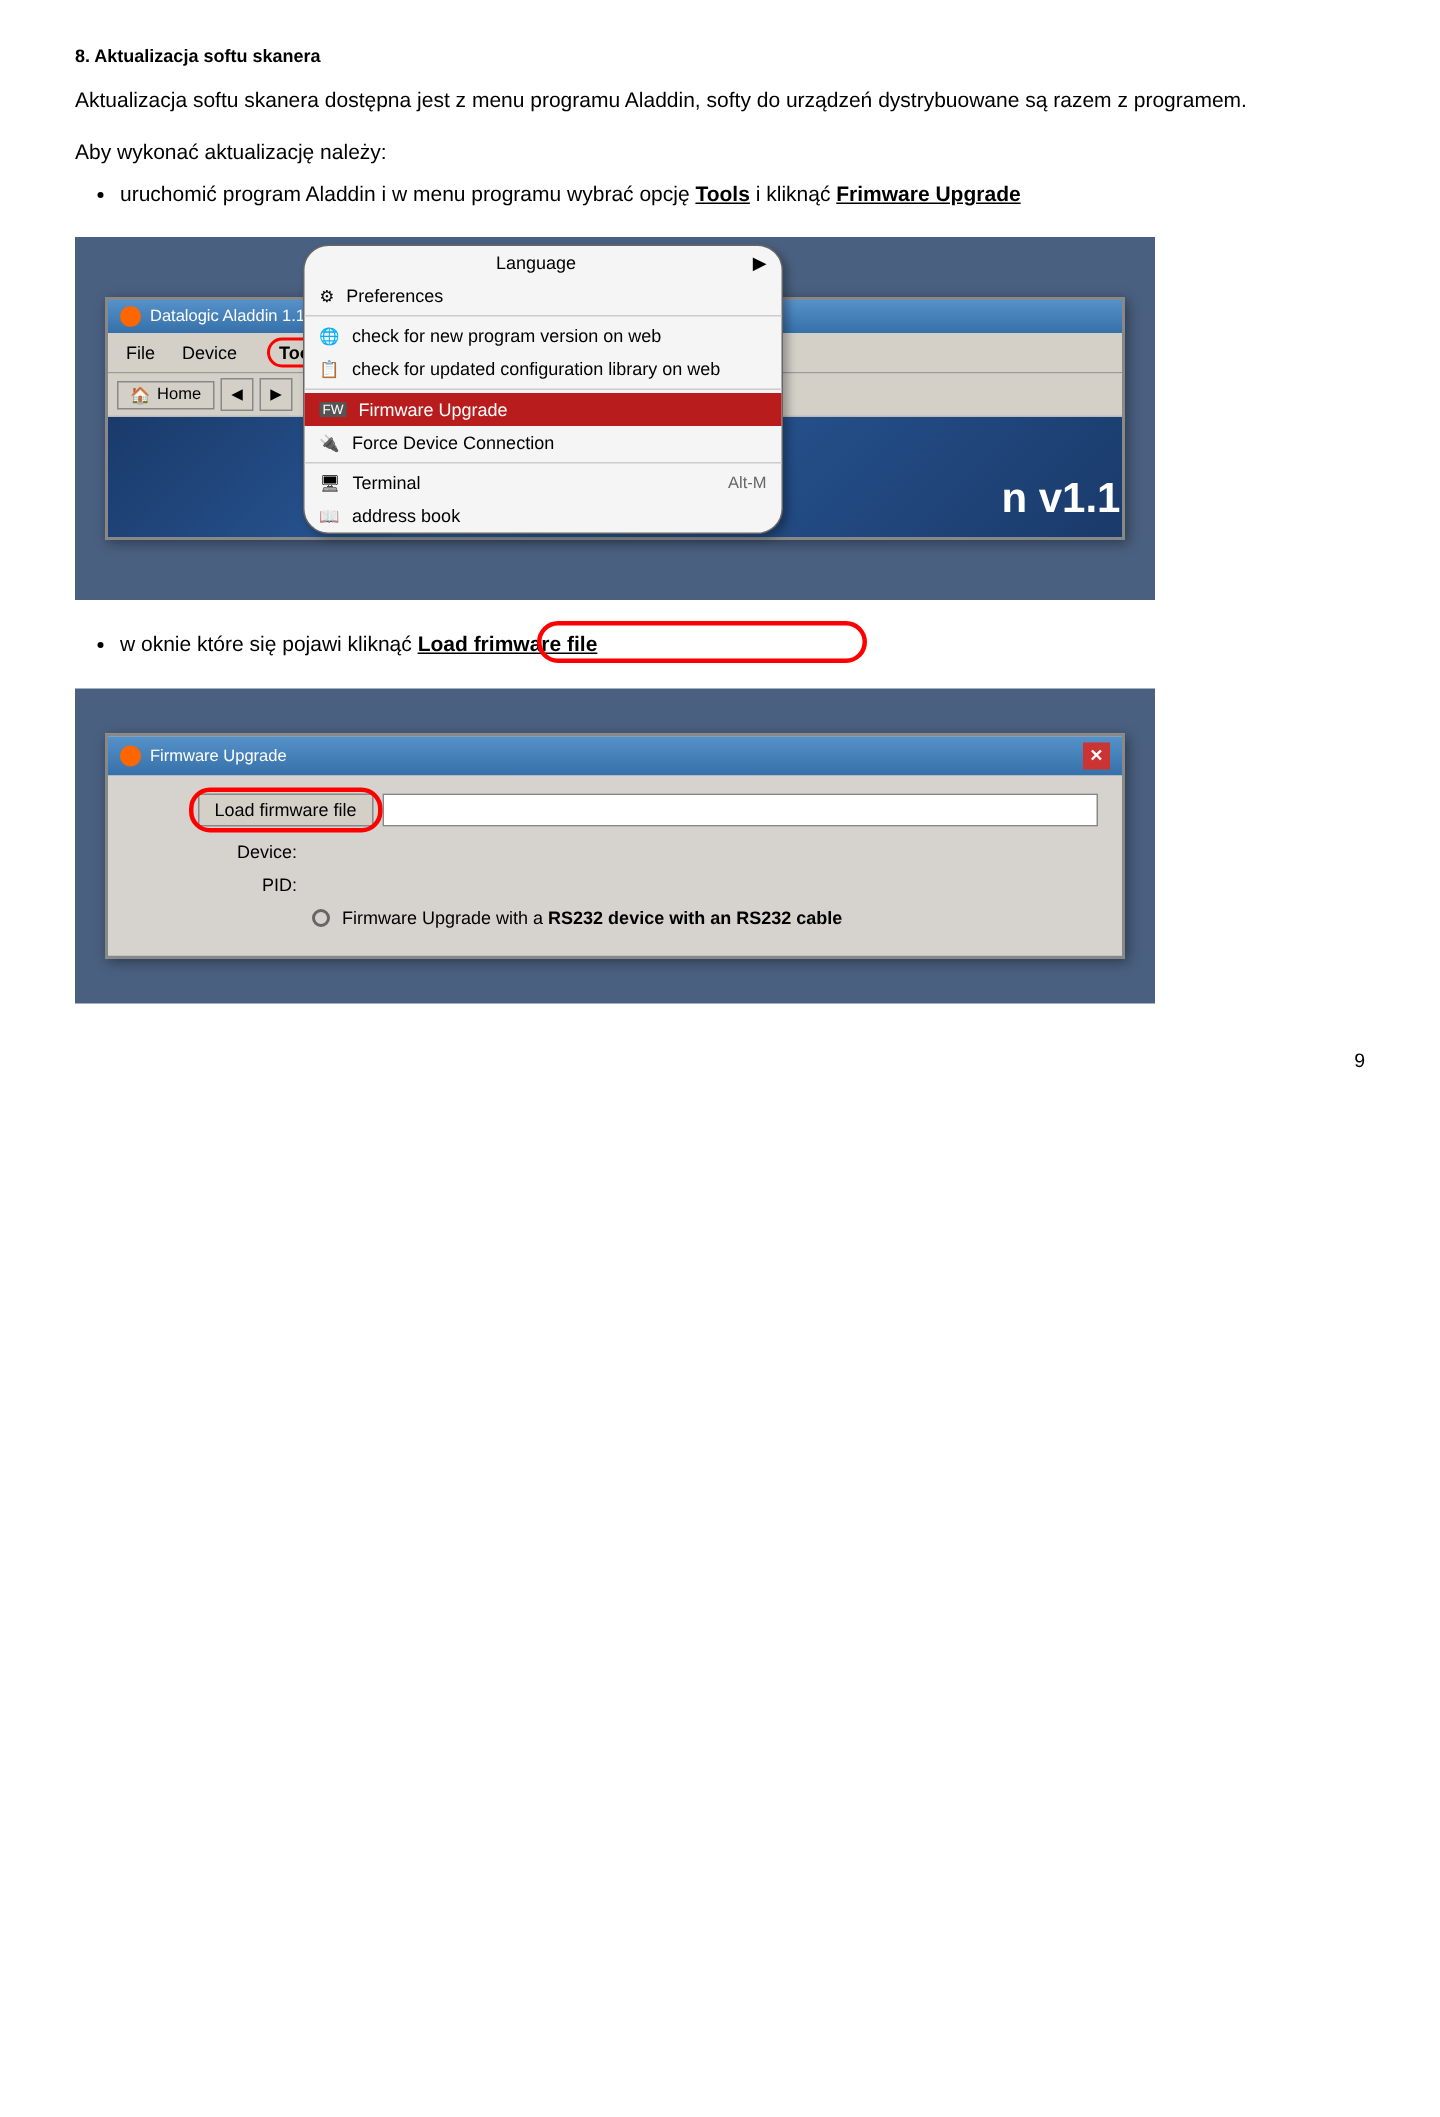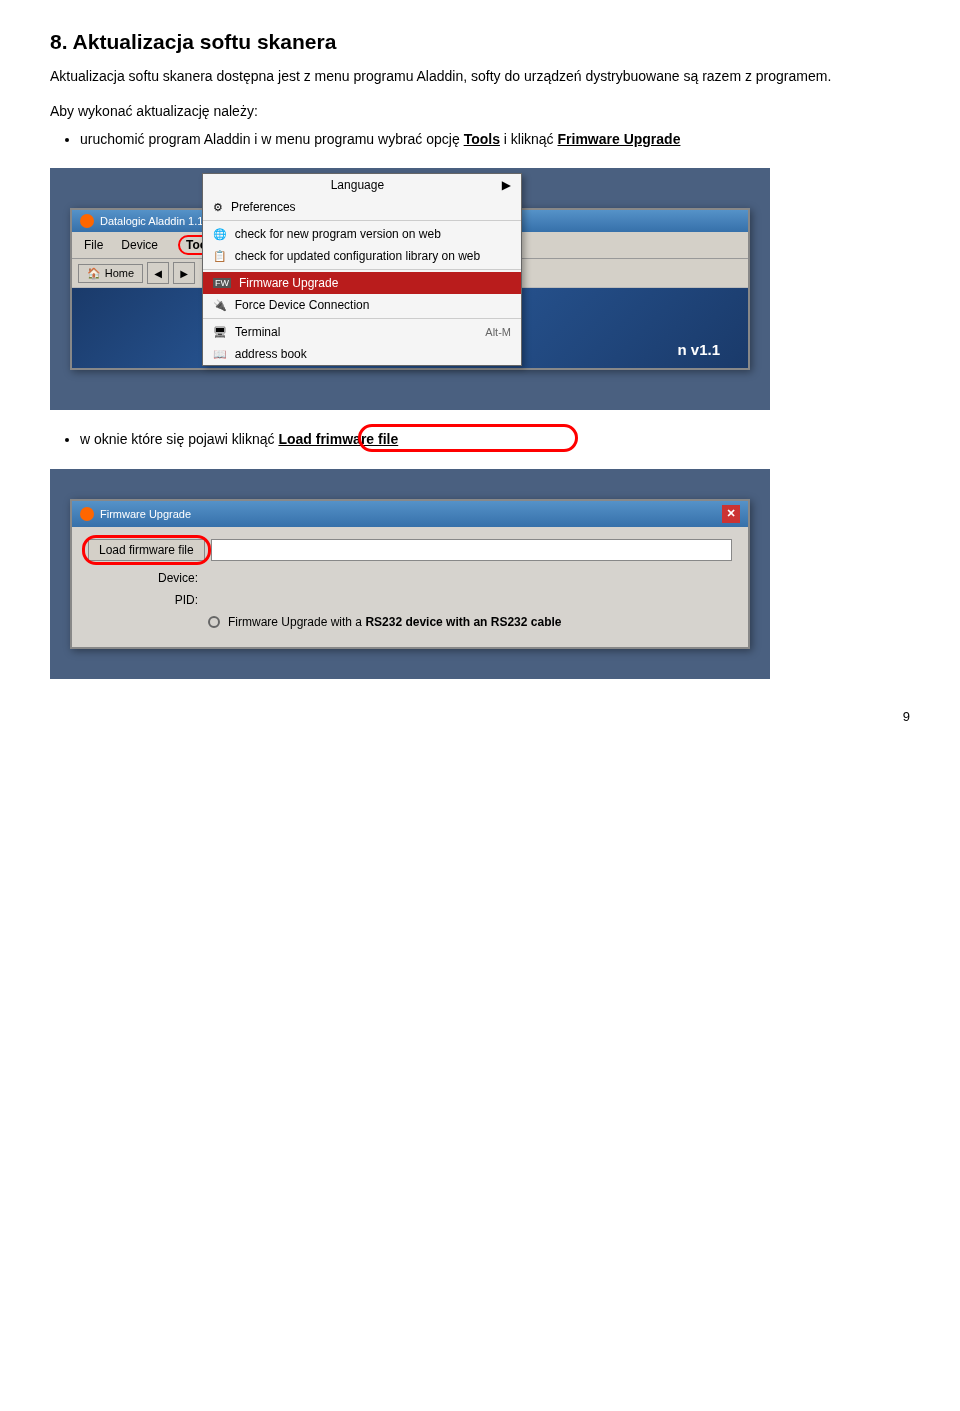--- a/index.html
+++ b/index.html
@@ -5,21 +5,21 @@
     * { box-sizing: border-box; margin: 0; padding: 0; }
     body {
       font-family: Arial, sans-serif;
       font-size: 14px;
       background: #fff;
       color: #000;
       width: 960px;
       padding: 30px 50px 50px 50px;
     }
     h2 {
-      font-size: 21px;
+      font-size: 12px;
       font-weight: bold;
       margin-bottom: 12px;
     }
     p {
       margin-bottom: 14px;
       line-height: 1.5;
     }
     .instruction-para {
       margin-bottom: 6px;
     }
@@ -119,24 +119,24 @@
     }
     .aladdin-brand {
       color: white;
       font-size: 28px;
       font-weight: bold;
       font-style: italic;
       opacity: 0.3;
     }
     .version-text {
       position: absolute;
-      right: 28px;
+      right: 1px;
       bottom: 10px;
       color: white;
-      font-size: 15px;
+      font-size: 28px;
       font-weight: bold;
     }
     .dropdown-menu {
       position: absolute;
       top: 0;
       left: 160px;
       background: #f5f5f5;
       border: 1px solid #666;
       width: 320px;
       z-index: 10;
@@ -286,20 +286,21 @@
       border: 2px solid #666;
       border-radius: 50%;
       display: inline-block;
       flex-shrink: 0;
     }
 
     
     .load-btn-wrapper {
       position: relative;
       display: inline-block;
+      margin-left: 44px;
     }
     .red-circle-load {
       position: absolute;
       top: -4px;
       left: -6px;
       right: -6px;
       bottom: -4px;
       border: 3px solid red;
       border-radius: 14px;
       pointer-events: none;
@@ -357,21 +358,21 @@
       <div class="toolbar-btn">◀</div>
       <div class="toolbar-btn">▶</div>
     </div>
 
     <div style="position:relative;">
       <div class="aladdin-content">
         <div class="aladdin-brand">D</div>
         <div class="version-text">n v1.1</div>
       </div>
 
-      <div class="dropdown-menu" style="top: -115px; left: 130px;">
+      <div class="dropdown-menu" style="top: -115px; left: 130px; border-radius: 17px;">
         <div class="dropdown-item has-arrow">
           <span></span>
           <span>Language</span>
           <span>▶</span>
         </div>
         <div class="dropdown-item">
           <span style="font-size:11px;">⚙</span>
           <span>Preferences</span>
         </div>
         <div class="dropdown-separator"></div>

